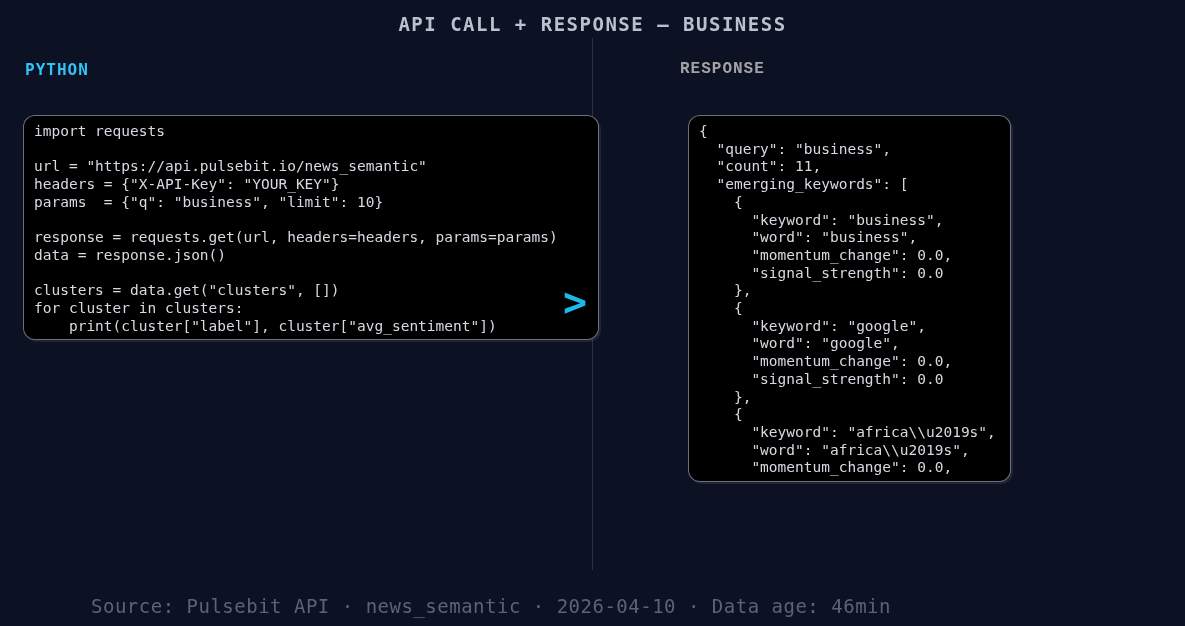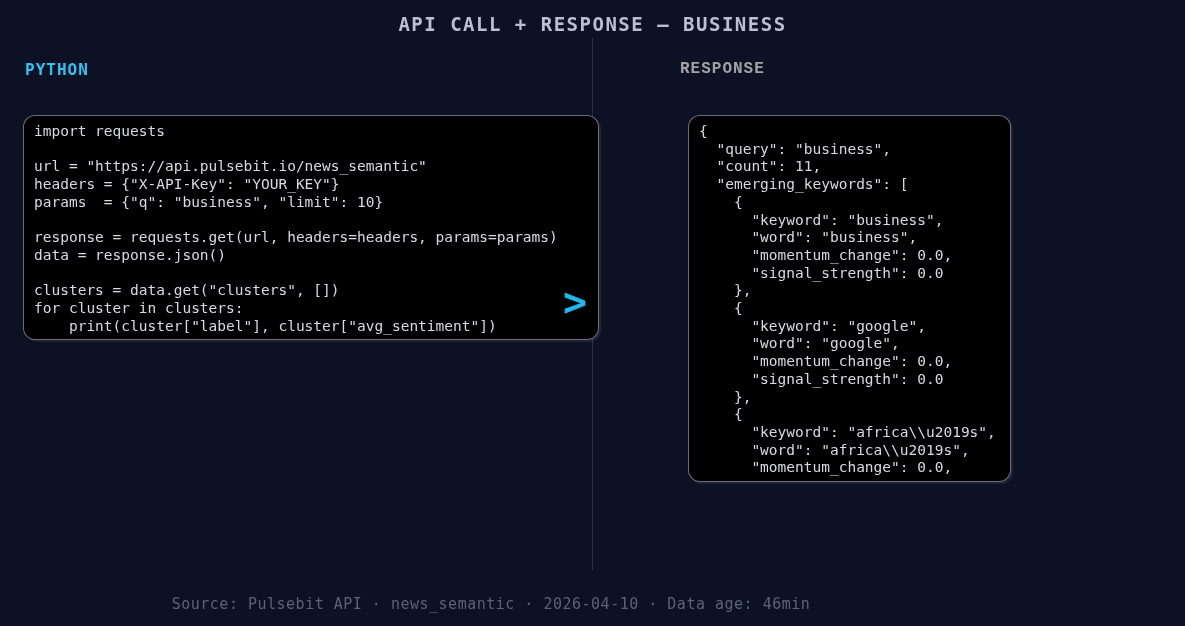--- a/index.html
+++ b/index.html
@@ -59,21 +59,21 @@
     font-size: 40px;
     line-height: 40px;
     font-weight: bold;
     color: #1cb9ec;
     z-index: 3;
   }
   .footer {
     position: absolute;
     top: 595px; left: 0; width: 982px;
     text-align: center;
-    font-size: 15px;
+    font-size: 19px;
     color: #5b6379;
     letter-spacing: 0.5px;
   }
 </style>
 </head>
 <body>
 
 <div class="page-title">API CALL + RESPONSE — BUSINESS</div>
 
 <div class="divider"></div>

